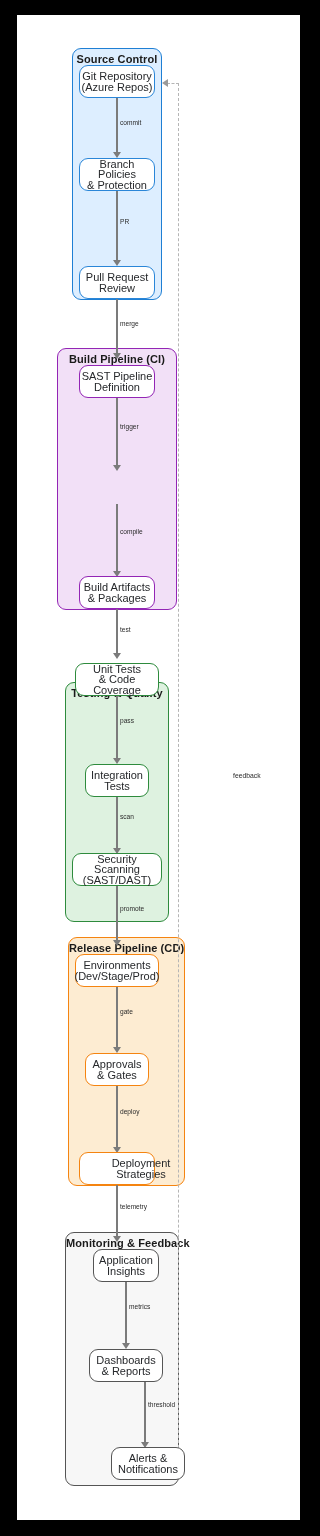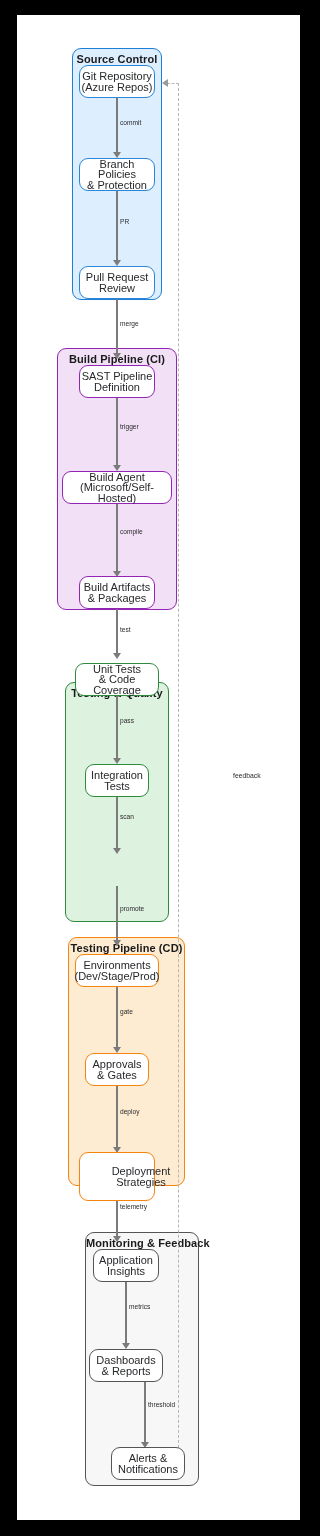--- a/index.html
+++ b/index.html
@@ -157,22 +157,20 @@
     <div class="sg-title">Build Pipeline (CI)</div>
   </div>
 
   <div class="node purple" style="left:62px; top:350px; width:76px; height:33px;">SAST Pipeline
 Definition</div>
 
   <div class="edge" style="left:99.2px; top:383px; height:69px;"></div>
   <div class="arrow" style="left:95.8px; top:450px;"></div>
   <div class="elabel" style="left:103px; top:408px;">trigger</div>
 
-  <div class="node purple" style="left:45px; top:456px; width:110px; height:33px;">Build Agent
-(Microsoft/Self-Hosted)</div>
 
   <div class="edge" style="left:99.2px; top:489px; height:69px;"></div>
   <div class="arrow" style="left:95.8px; top:556px;"></div>
   <div class="elabel" style="left:103px; top:513px;">compile</div>
 
   <div class="node purple" style="left:62px; top:561px; width:76px; height:33px;text-align:center;">Build Artifacts
 &amp; Packages</div>
 
   <div class="edge" style="left:99.2px; top:594px; height:46px;"></div>
   <div class="arrow" style="left:95.8px; top:638px;"></div>
@@ -189,51 +187,53 @@
   <div class="arrow" style="left:95.8px; top:743px;"></div>
   <div class="elabel" style="left:103px; top:702px;">pass</div>
 
   <div class="node green" style="left:68px; top:749px; width:64px; height:33px;">Integration
 Tests</div>
 
   <div class="edge" style="left:99.2px; top:782px; height:53px;"></div>
   <div class="arrow" style="left:95.8px; top:833px;"></div>
   <div class="elabel" style="left:103px; top:798px;">scan</div>
 
+  <div class="node green" style="left:55px; top:838px; width:90px; height:33px;">Security Scanning
+(SAST/DAST)</div>
 
   <div class="edge" style="left:99.2px; top:871px; height:56px;"></div>
   <div class="arrow" style="left:95.8px; top:925px;"></div>
   <div class="elabel" style="left:103px; top:890px;">promote</div>
 
   <div class="sg orange" style="left:51px; top:922px; width:117px; height:249px;">
-    <div class="sg-title">Testing Pipeline (CD)</div>
+    <div class="sg-title">Release Pipeline (CD)</div>
   </div>
 
   <div class="node orange" style="left:58px; top:939px; width:84px; height:33px;">Environments
 (Dev/Stage/Prod)</div>
 
   <div class="edge" style="left:99.2px; top:972px; height:62px;"></div>
   <div class="arrow" style="left:95.8px; top:1032px;"></div>
   <div class="elabel" style="left:103px; top:993px;">gate</div>
 
   <div class="node orange" style="left:68px; top:1038px; width:64px; height:33px;">Approvals
 &amp; Gates</div>
 
   <div class="edge" style="left:99.2px; top:1071px; height:63px;"></div>
   <div class="arrow" style="left:95.8px; top:1132px;"></div>
   <div class="elabel" style="left:103px; top:1093px;">deploy</div>
 
-  <div class="node orange" style="left:62px; top:1137px; width:76px; height:49px;padding-left:48px;">Deployment
+  <div class="node orange" style="left:62px; top:1137px; width:76px; height:33px;padding-left:48px;">Deployment
 Strategies</div>
 
   <div class="edge" style="left:99.2px; top:1170px; height:53px;"></div>
   <div class="arrow" style="left:95.8px; top:1221px;"></div>
   <div class="elabel" style="left:103px; top:1188px;">telemetry</div>
 
-  <div class="sg gray" style="left:68px; top:1217px; width:114px; height:254px;">
+  <div class="sg gray" style="left:48px; top:1217px; width:114px; height:254px;">
     <div class="sg-title">Monitoring &amp; Feedback</div>
   </div>
 
   <div class="node gray" style="left:76px; top:1234px; width:66px; height:33px;">Application
 Insights</div>
 
   <div class="edge" style="left:108.2px; top:1267px; height:63px;"></div>
   <div class="arrow" style="left:104.8px; top:1328px;"></div>
   <div class="elabel" style="left:112px; top:1288px;">metrics</div>
 

